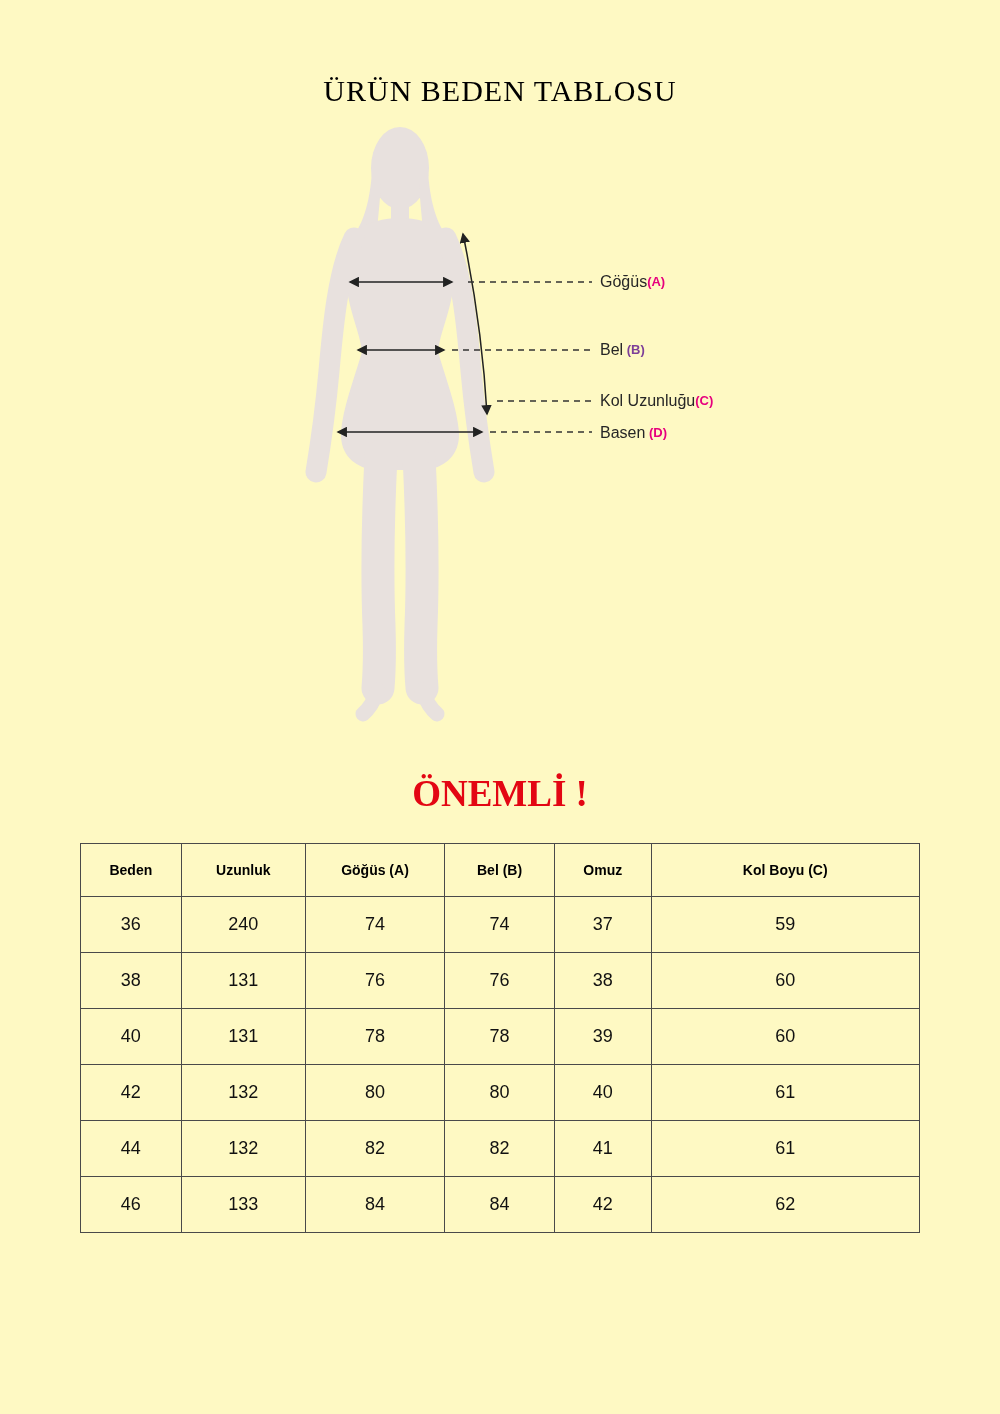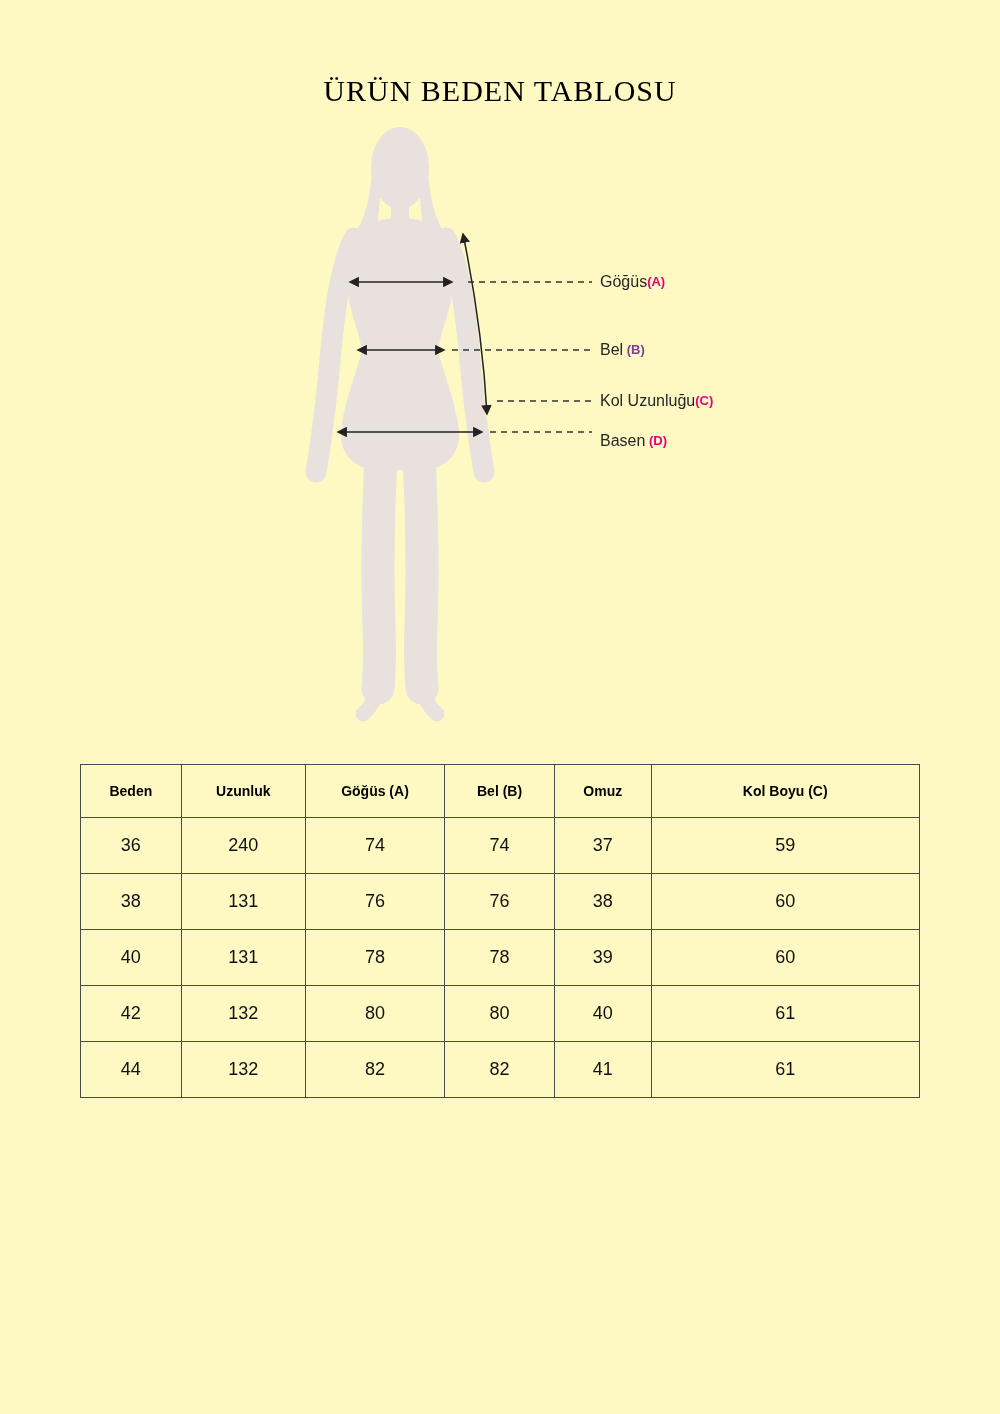--- a/index.html
+++ b/index.html
@@ -105,25 +105,26 @@
 
     <div class="measure-label" style="top:155px">
       <span>Göğüs</span><span class="letter" style="color: rgb(230, 0, 126);">(A)</span>
     </div>
     <div class="measure-label" style="top:223px">
       <span>Bel</span><span class="letter" style="color: rgb(125, 63, 152);"> (B)</span>
     </div>
     <div class="measure-label" style="top:274px">
       <span>Kol Uzunluğu</span><span class="letter" style="color: rgb(230, 0, 126);">(C)</span>
     </div>
-    <div class="measure-label" style="top:314px">
+    <div class="measure-label" style="top:306px">
       <span>Basen</span><span class="letter" style="color: rgb(230, 0, 126);"> (D)</span>
     </div>
   </div>
 
+  <div class="notice-heading">ÖNEMLİ !</div>
 
   <table class="size-table">
     <colgroup>
       <col class="c1">
         <col class="c2">
         <col class="c3">
         <col class="c4">
         <col class="c5">
         <col class="c6">
     </colgroup>
@@ -171,16 +172,24 @@
           <td>61</td>
         </tr>
         <tr>
           <td>44</td>
           <td>132</td>
           <td>82</td>
           <td>82</td>
           <td>41</td>
           <td>61</td>
         </tr>
+        <tr>
+          <td>46</td>
+          <td>133</td>
+          <td>84</td>
+          <td>84</td>
+          <td>42</td>
+          <td>62</td>
+        </tr>
       </tbody>
   </table>
 
 </div>
 
 </body></html>

